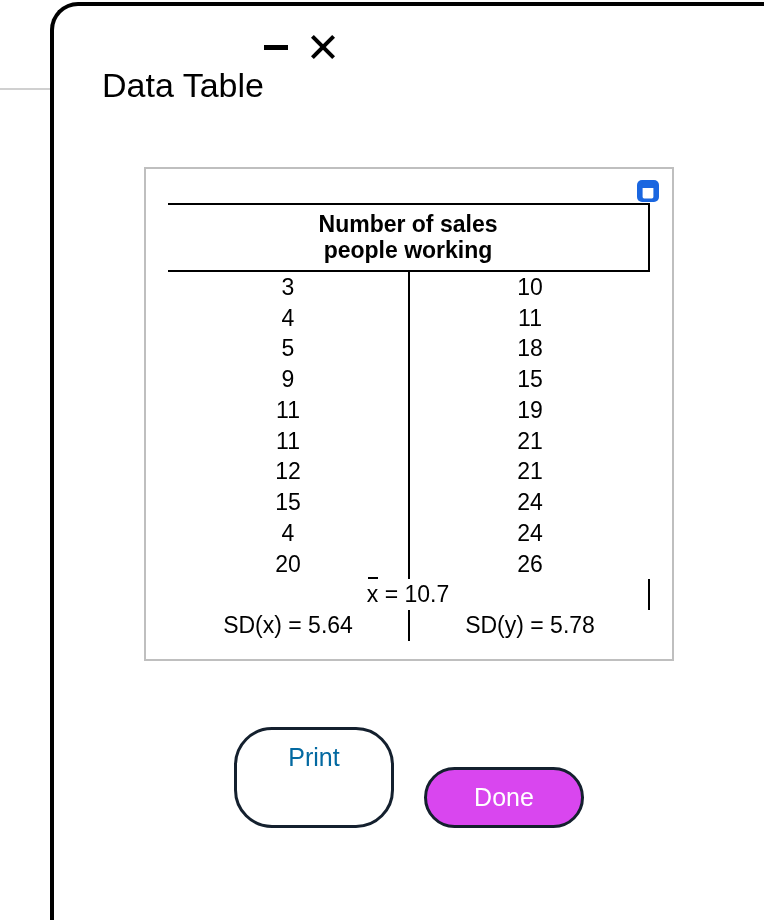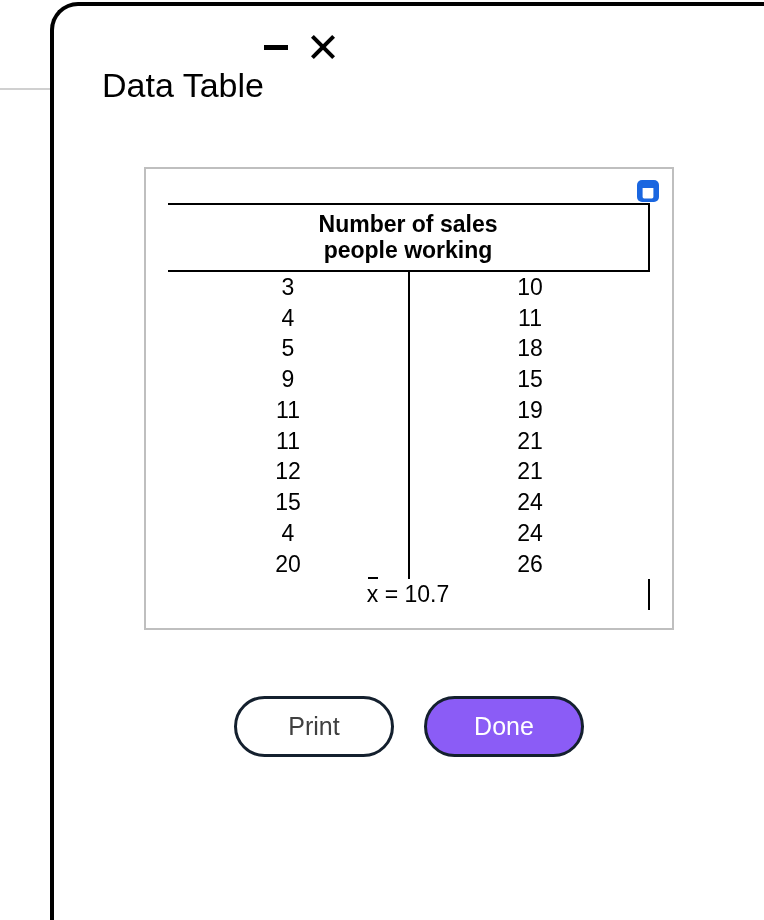--- a/index.html
+++ b/index.html
@@ -154,25 +154,26 @@
       font-size: 25px;
       padding: 13px 42px;
       border-radius: 38px;
       cursor: pointer;
       border: 3px solid #14202e;
       min-width: 160px;
       text-align: center;
     }
     .btn-outline {
       background: #fff;
-      color: #404040;
+      color: #0369a1;
     }
     .btn-primary {
-      background: #8b5cf6;
+      background: #d946ef;
       color: #fff;
+      margin-top: 40px;
     }
   </style>
 </head>
 <body>
 
 <div class="background-line"></div>
 
 <div class="dialog">
 
   <div class="header">
@@ -242,20 +243,24 @@
             <div class="td td-left">20</div>
             <div class="td">26</div>
           </div>
         </div>
 
       <div class="tr stat-row">
         <div class="td td-left stat">
           <span class="overbar">x</span><span> = 10.7</span>
         </div>
       </div>
+      <div class="tr stat-row">
+        <div class="td td-left">SD(x) = 5.64</div>
+        <div class="td">SD(y) = 5.78</div>
+      </div>
     </div>
   </div>
 
   <div class="button-row">
     <div class="btn btn-outline">Print</div>
     <div class="btn btn-primary">Done</div>
   </div>
 
 </div>
 

